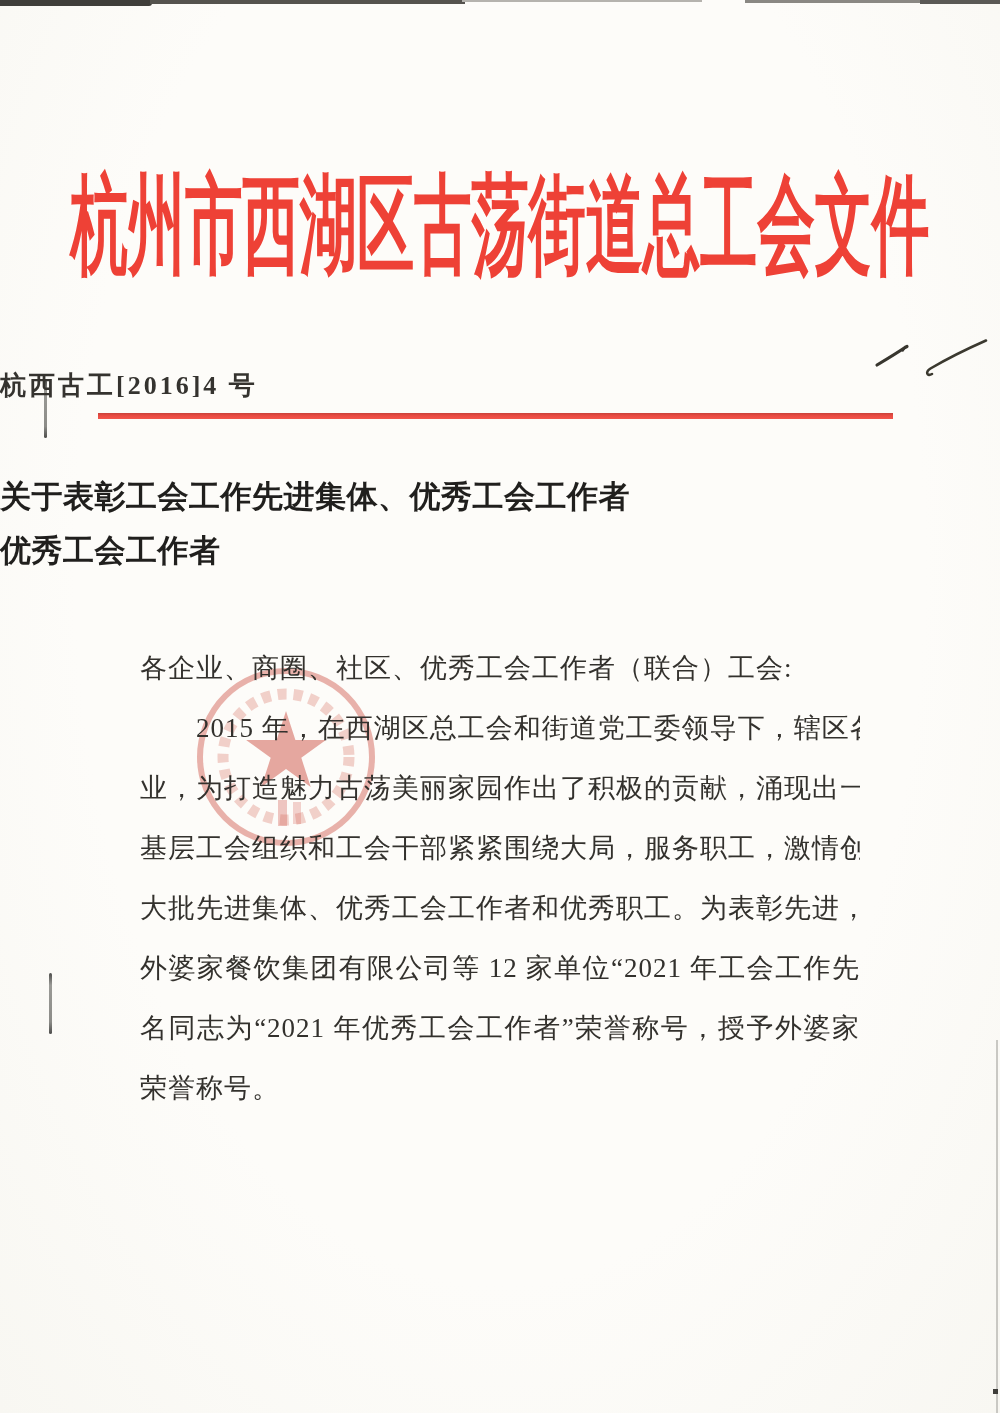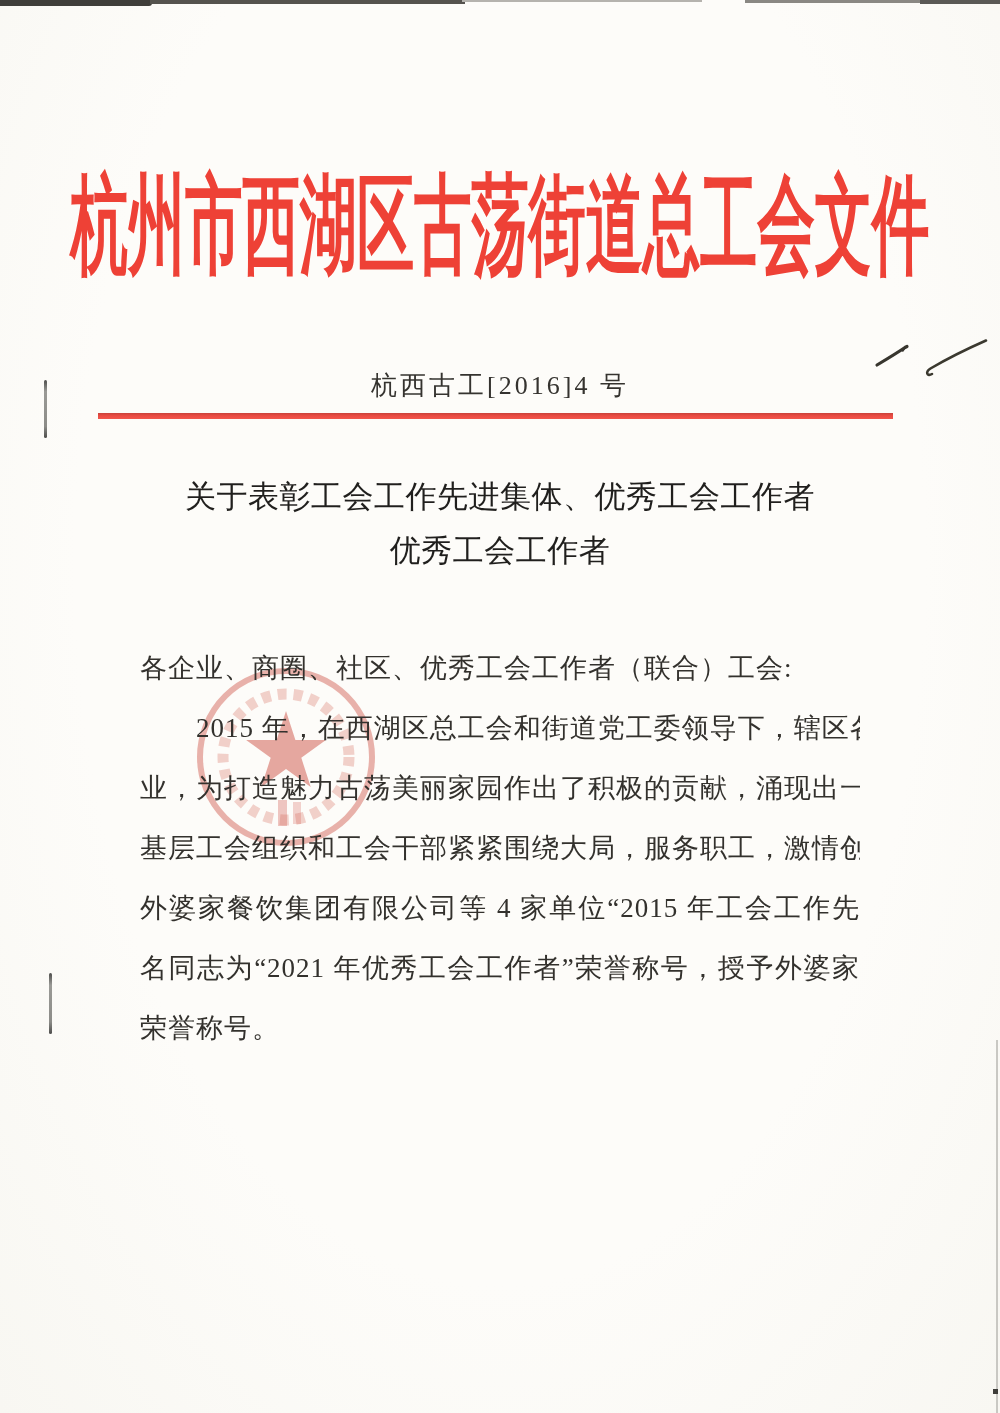--- a/index.html
+++ b/index.html
@@ -44,33 +44,33 @@
     white-space: nowrap;
     color: #ee4136;
     transform: scaleX(0.53);
     transform-origin: 50% 50%;
     letter-spacing: 0px;
   }
 
   
   .doc-number {
     position: absolute; left: 0; top: 368px; width: 1000px;
-    text-align: center; font-size: 26px; color: #35332f; letter-spacing: 3px;
+    font-size: 26px; color: #35332f; letter-spacing: 3px; font-weight: bold;
   }
 
   
   .red-rule {
     position: absolute; left: 98px; top: 413px; width: 795px; height: 6px;
     background: linear-gradient(#c8423b 0%, #e94b42 45%, #f2564c 100%);
   }
 
   
   .doc-title {
     position: absolute; left: 0; top: 470px; width: 1000px;
-    text-align: center; font-weight: normal; color: #201f1d;
+    font-weight: bold; color: #201f1d;
     font-size: 31px; line-height: 54px; letter-spacing: 0.5px;
   }
 
   
   .body-text {
     position: absolute; left: 140px; top: 638px; width: 720px;
     font-size: 27px; color: #33312d; letter-spacing: 1px;
   }
   .line {
     height: 60px; line-height: 60px; overflow: hidden; white-space: nowrap;
@@ -117,21 +117,22 @@
     <polygon points="100,51 109.4,80 139.9,80 115.3,97.8 124.7,126.9 100,109 75.3,126.9 84.7,97.8 60.1,80 90.6,80" fill="rgba(203,70,56,0.55)"></polygon>
     <rect x="92" y="140" width="9" height="26" fill="rgba(203,70,56,0.35)"></rect>
     <rect x="107" y="142" width="8" height="22" fill="rgba(203,70,56,0.28)"></rect>
   </svg>
 
   <div class="body-text">
     <div class="line">各企业、商圈、社区、优秀工会工作者（联合）工会:</div>
     <div class="line just indent">2015 年，在西湖区总工会和街道党工委领导下，辖区各</div>
     <div class="line just">业，为打造魅力古荡美丽家园作出了积极的贡献，涌现出一</div>
     <div class="line just">基层工会组织和工会干部紧紧围绕大局，服务职工，激情创</div>
-    <div class="line just">外婆家餐饮集团有限公司等 4 家单位“2015 年工会工作先</div>
+    <div class="line just">大批先进集体、优秀工会工作者和优秀职工。为表彰先进，</div>
+    <div class="line just">外婆家餐饮集团有限公司等 12 家单位“2021 年工会工作先</div>
     <div class="line just">名同志为“2021 年优秀工会工作者”荣誉称号，授予外婆家</div>
     <div class="line">荣誉称号。</div>
   </div>
 
   <svg class="pen-marks" viewBox="0 0 140 60">
     <path d="M17,35 C27,29 37,23 45,17.5 L47,16.5" fill="none" stroke="#38362f" stroke-width="3.2" stroke-linecap="round"></path>
     <path d="M40,20 L47.5,16 L43,22" fill="#38362f"></path>
     <path d="M72,44 C67,47 65,42 70.5,38.5 C85,30 109,18 126,10.5" fill="none" stroke="#3b392f" stroke-width="2.6" stroke-linecap="round"></path>
   </svg>
 

